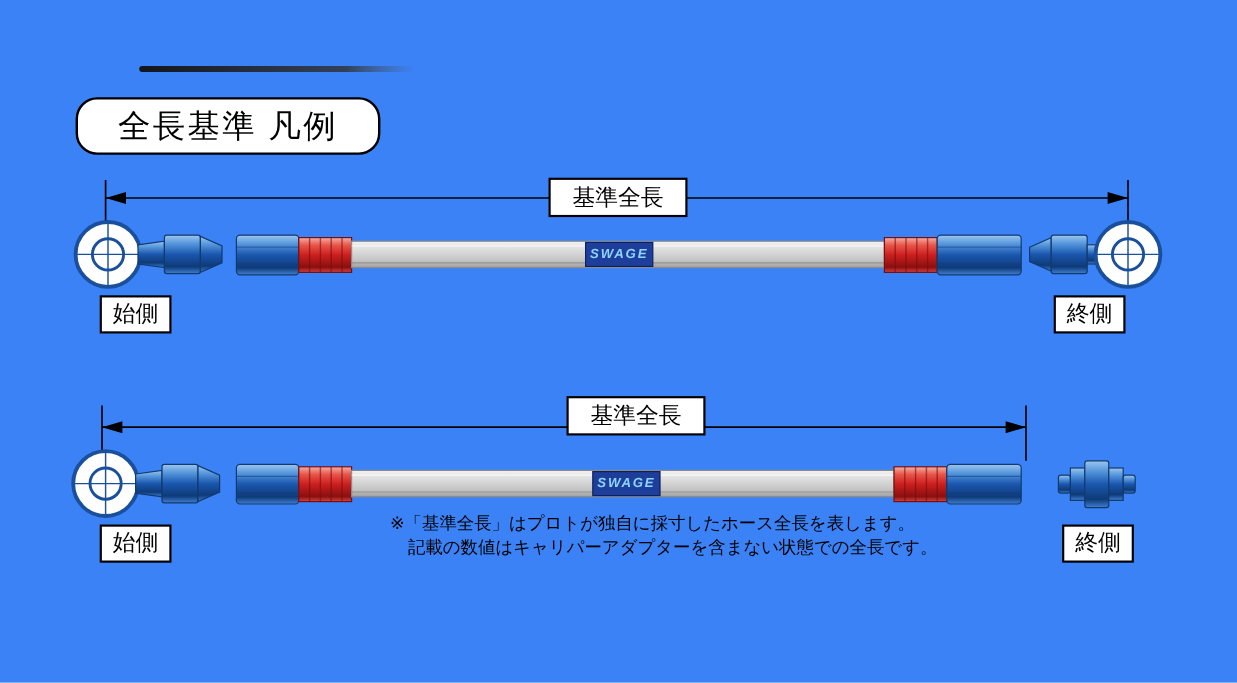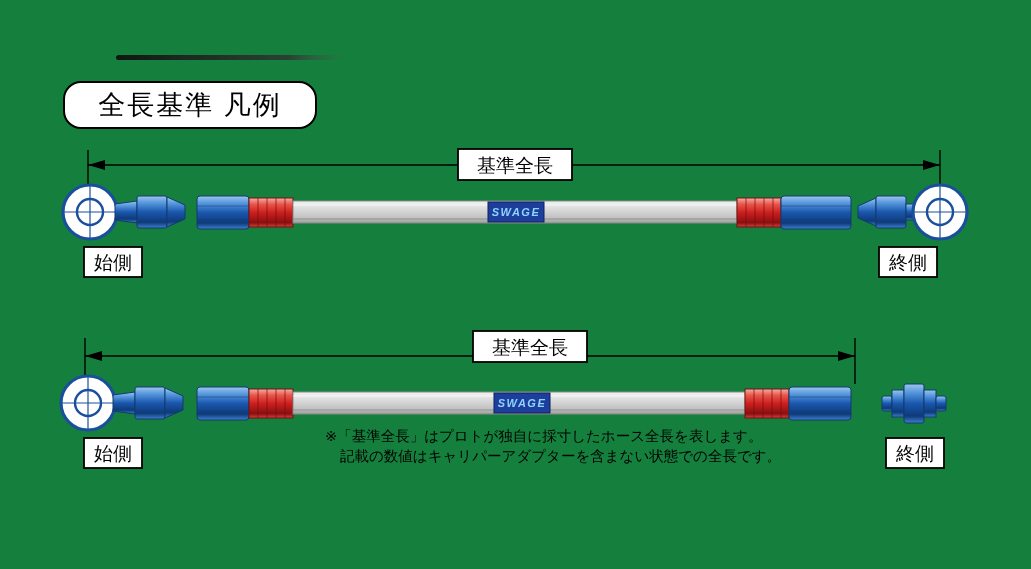--- a/index.html
+++ b/index.html
@@ -1,19 +1,19 @@
 <!DOCTYPE html>
 <html><head>
 <meta charset="utf-8">
 <style>
   html,body{margin:0;padding:0;background:#ffffff;}
   #stage{
     position:relative;
     width:1031px;height:569px;
-    background:#15803d;
+    background:#3b82f6;
     font-family:"Liberation Sans","DejaVu Sans",sans-serif;
     overflow:hidden;
   }
   svg{display:block;}
   text{font-family:"Liberation Sans","DejaVu Sans",sans-serif;}
   .dim-text{font-size:19px;fill:#000;}
   .side-text{font-size:19px;fill:#000;}
   .title-text{font-size:27px;fill:#000;letter-spacing:2px;}
   .swage-text{font-size:11px;font-weight:bold;font-style:italic;letter-spacing:1.5px;}
   .note-text{font-size:14.5px;fill:#000;}

